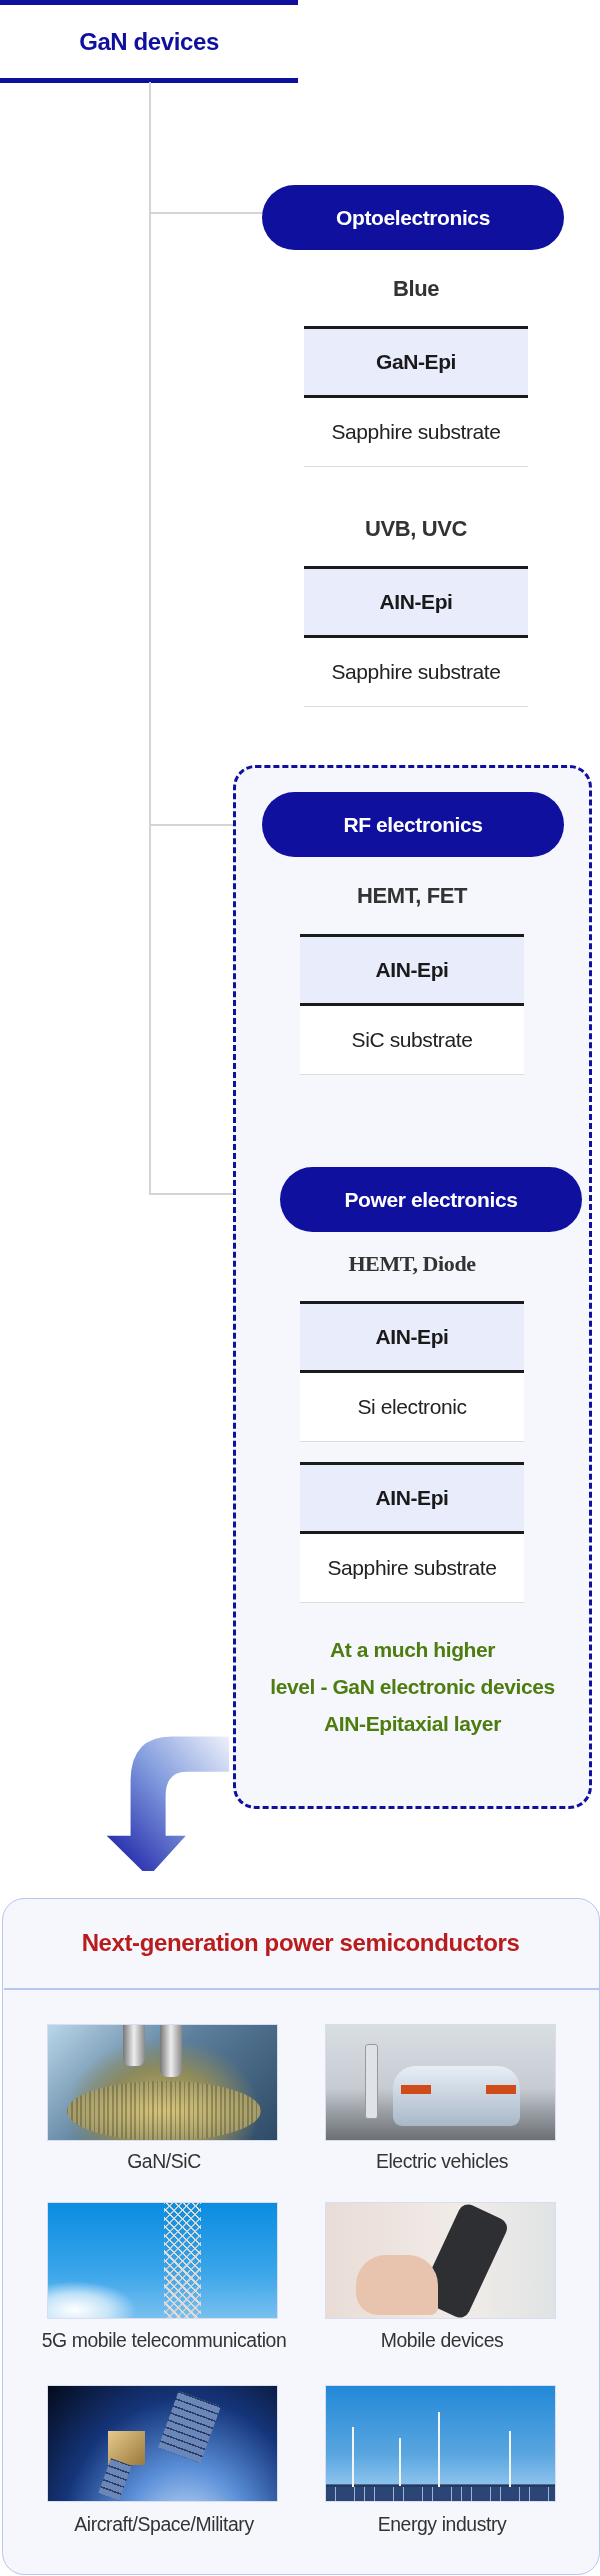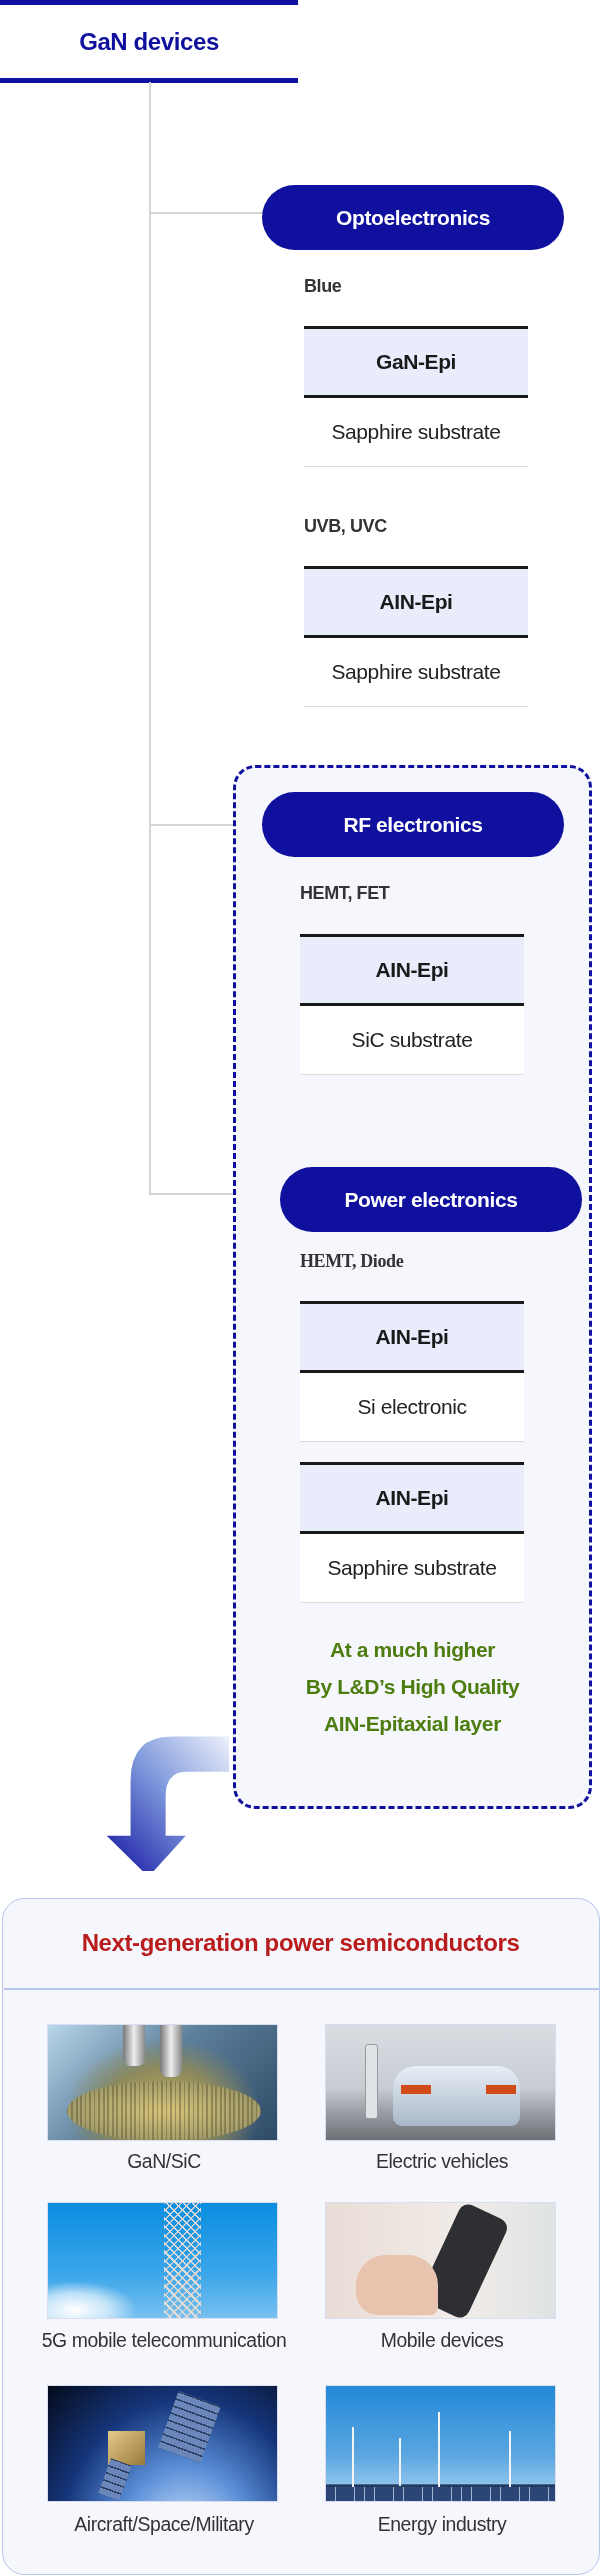--- a/index.html
+++ b/index.html
@@ -18,21 +18,21 @@
 
   
   .dash-box { position: absolute; left: 233px; top: 765px; width: 359px; height: 1044px;
               border: 3px dashed #10109f; border-radius: 22.4px; background: #f6f7fc; }
 
   
   .pill { position: absolute; height: 65px; border-radius: 33px; background: #10109f; color: #fff;
           font-size: 21px; font-weight: 700; display: flex; align-items: center; justify-content: center;
           letter-spacing: -0.4px; }
 
-  .device-label { position: absolute; font-size: 18px; font-weight: 700; color: #333;
+  .device-label { position: absolute; text-align: center; font-size: 22px; font-weight: 700; color: #333;
                   letter-spacing: -0.4px; }
 
   
   .stack { position: absolute; }
   .epi { position: absolute; left: 0; right: 0; background: #e9ecfb; border-top: 3px solid #1a1a1a;
          border-bottom: 3px solid #1a1a1a; display: flex; align-items: center; justify-content: center;
          font-size: 21px; font-weight: 700; color: #1a1a1a; letter-spacing: -0.4px; }
   .sub { position: absolute; left: 0; right: 0; display: flex; align-items: center; justify-content: center;
          font-size: 21px; color: #222; border-bottom: 1.5px solid #dcdcdc; letter-spacing: -0.4px; }
   .sub.white { background: #ffffff; text-align: right; }
@@ -91,21 +91,21 @@
   <div class="epi" style="top:0; height:72px;">AIN-Epi</div>
   <div class="sub white" style="top:72px; height:69px;">Si electronic</div>
 </div>
 <div class="stack" style="left:300px; width:224px; top:1462px; height:142px;">
   <div class="epi" style="top:0; height:72px;">AIN-Epi</div>
   <div class="sub white" style="top:72px; height:69px;">Sapphire substrate</div>
 </div>
 
 <div class="highlight-text" style="top:1631px;">
   <div>At a much higher</div>
-  <div>By L&amp;D’s High Quality</div>
+  <div>level - GaN electronic devices</div>
   <div>AIN-Epitaxial layer</div>
 </div>
 
 <svg class="abs" style="left:97px; top:1729px;" width="138" height="142" viewBox="0 0 185 190">
   <defs>
     <linearGradient id="arrowGrad" x1="1" y1="0" x2="0" y2="1">
       <stop offset="0" stop-color="#eef1fb"></stop>
       <stop offset="0.45" stop-color="#7f99dc"></stop>
       <stop offset="1" stop-color="#10109f"></stop>
     </linearGradient>

